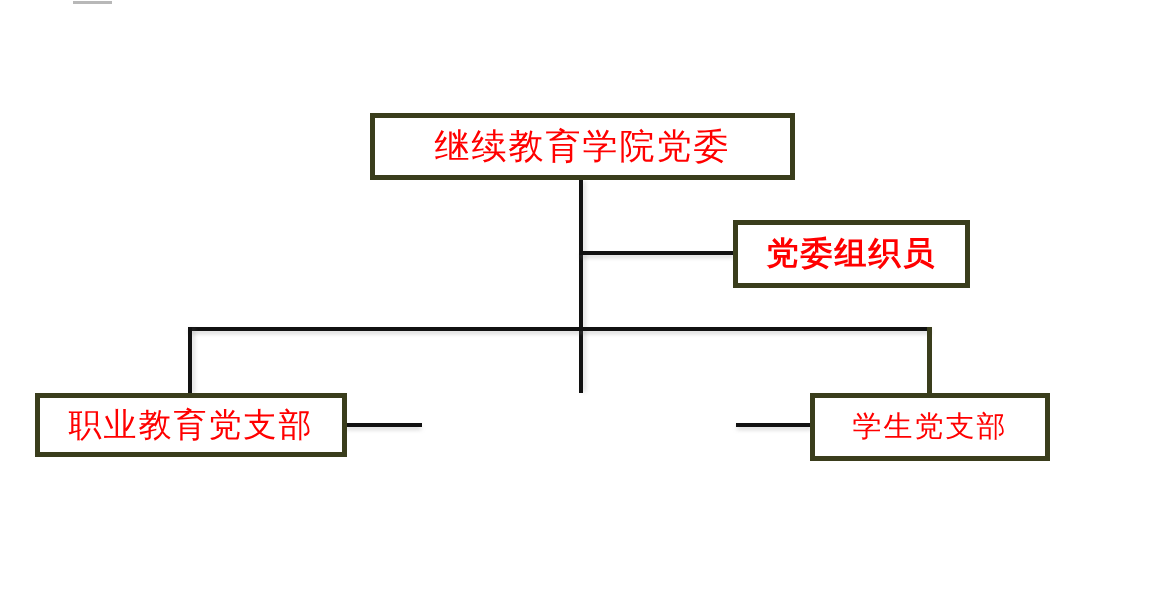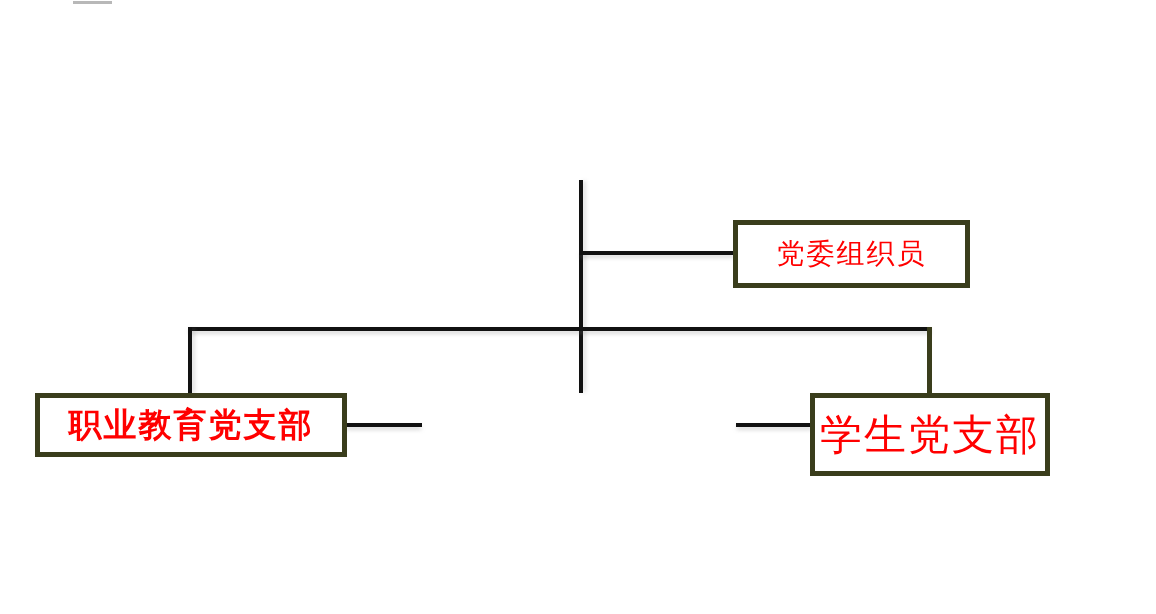--- a/index.html
+++ b/index.html
@@ -40,43 +40,43 @@
     top: 113px;
     width: 425px;
     height: 67px;
     font-size: 35px;
   }
   #node-organizer {
     left: 733px;
     top: 220px;
     width: 237px;
     height: 68px;
-    font-size: 28px;
+    font-size: 32px;
+    font-weight: bold;
   }
   #node-voc {
     left: 35px;
     top: 393px;
     width: 312px;
     height: 64px;
     font-size: 33px;
-    font-weight: bold;
   }
   #node-adult {
     left: 419px;
     top: 393px;
     width: 319px;
     height: 64px;
     font-size: 33px;
   }
   #node-student {
     left: 810px;
     top: 393px;
     width: 240px;
-    height: 83px;
-    font-size: 42px;
+    height: 68px;
+    font-size: 29px;
   }
 
   
   .conn {
     position: absolute;
     background: #111111;
     z-index: 2;
   }
   .conn-h {
     height: 4px;
@@ -125,20 +125,21 @@
   <div id="artifact-line"></div>
 
   <div id="trunk-main" class="conn conn-v"></div>
   <div id="branch-organizer" class="conn conn-h"></div>
   <div id="bar-bottom" class="conn conn-h"></div>
   <div id="drop-left" class="conn conn-v"></div>
   <div id="drop-right" class="conn conn-v conn-olive"></div>
   <div id="link-voc-adult" class="conn conn-h"></div>
   <div id="link-adult-student" class="conn conn-h"></div>
 
+  <div id="node-top" class="node">继续教育学院党委</div>
 
   <div id="node-organizer" class="node">党委组织员</div>
 
   <div id="node-voc" class="node">职业教育党支部</div>
 
 
   <div id="node-student" class="node">学生党支部</div>
 
 </div>
 

